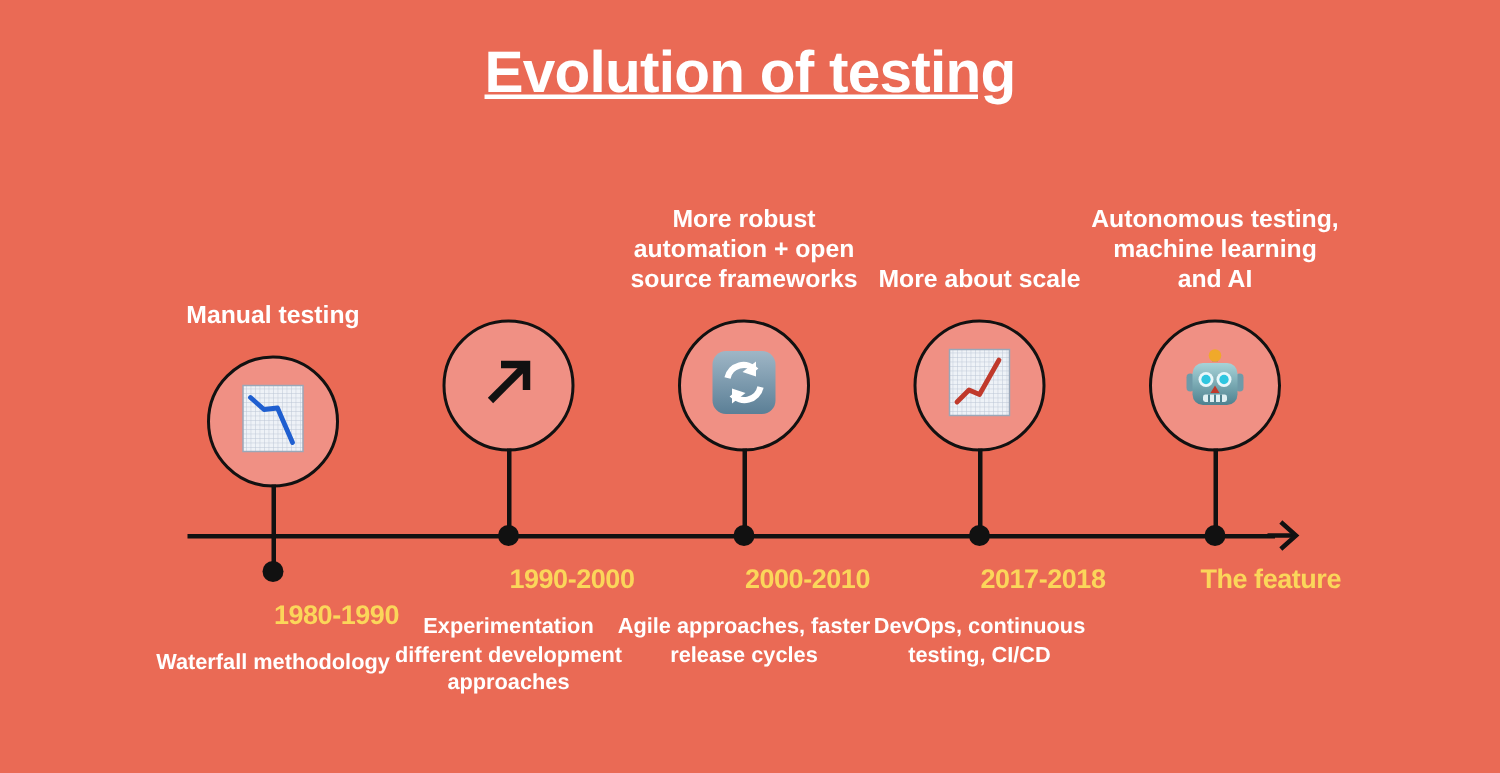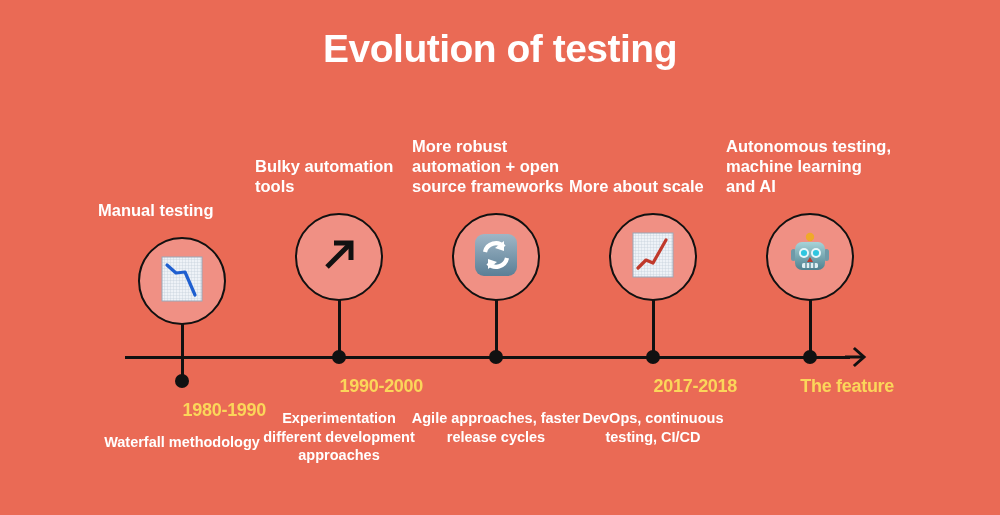--- a/index.html
+++ b/index.html
@@ -26,20 +26,21 @@
     position: absolute;
     top: 28px;
     left: 0;
     width: 1000px;
     text-align: center;
     color: #FFFFFF;
     font-size: 39px;
     font-weight: bold;
     letter-spacing: -0.5px;
     line-height: 1.1;
+    text-decoration: underline;
   }
 
   
   .columns {
     position: absolute;
     top: 0;
     left: 104px;
     width: 782px;
     height: 515px;
   }
@@ -55,20 +56,21 @@
   .col-2 { left: 314px; }
   .col-3 { left: 471px; }
   .col-4 { left: 628px; }
 
   
   .col-head {
     position: absolute;
     left: -6px;
     width: 168px;
     bottom: 319px; 
+    text-align: center;
     color: #FFFFFF;
     font-size: 16.5px;
     font-weight: bold;
     line-height: 1.22;
   }
 
   
   .circle {
     position: absolute;
     top: 213px;
@@ -187,21 +189,20 @@
           </svg>
         </span>
       </div>
       <div class="stem"></div>
       <div class="dot"></div>
       <div class="col-year">1980-1990</div>
       <div class="col-desc">Waterfall methodology</div>
     </div>
 
     <div class="col col-1">
-      <div class="col-head">Bulky automation tools</div>
       <div class="circle">
         <span class="icon-svg">
           <svg width="42" height="42" viewBox="0 0 42 42">
             <path d="M9 33 L31 11" stroke="#111111" stroke-width="5" stroke-linecap="butt" fill="none"></path>
             <path d="M16 9 L33 9 L33 26" stroke="#111111" stroke-width="5" fill="none" stroke-linecap="butt"></path>
           </svg>
         </span>
       </div>
       <div class="stem"></div>
       <div class="dot"></div>
@@ -223,20 +224,21 @@
             <rect x="2" y="2" width="42" height="42" rx="9" fill="url(#syncg)"></rect>
             <path d="M12 20 A11 11 0 0 1 31 15" fill="none" stroke="#ffffff" stroke-width="4.2" stroke-linecap="butt"></path>
             <path d="M34 26 A11 11 0 0 1 15 31" fill="none" stroke="#ffffff" stroke-width="4.2" stroke-linecap="butt"></path>
             <path d="M31 9 L31 19 L22 16 Z" fill="#ffffff"></path>
             <path d="M15 37 L15 27 L24 30 Z" fill="#ffffff"></path>
           </svg>
         </span>
       </div>
       <div class="stem"></div>
       <div class="dot"></div>
+      <div class="col-year">2000-2010</div>
       <div class="col-desc">Agile approaches, faster release cycles</div>
     </div>
 
     <div class="col col-3">
       <div class="col-head">More about scale</div>
       <div class="circle">
         <span class="icon-svg">
           <svg width="42" height="46" viewBox="0 0 42 46">
             <defs>
               <pattern id="grid3" width="3" height="3" patternUnits="userSpaceOnUse">

